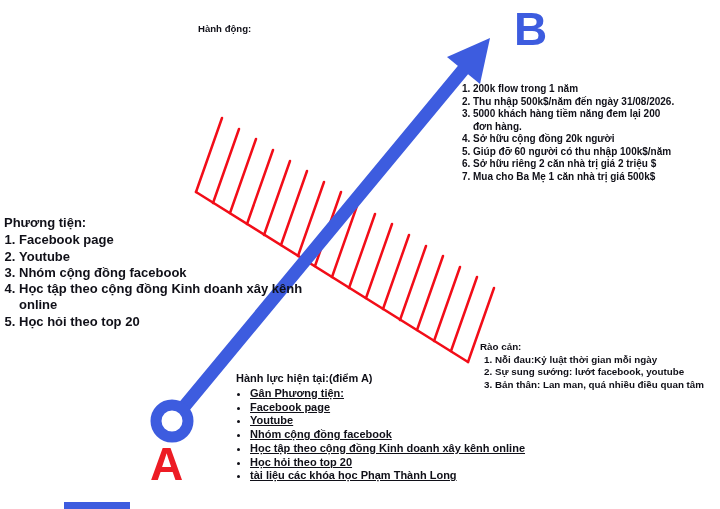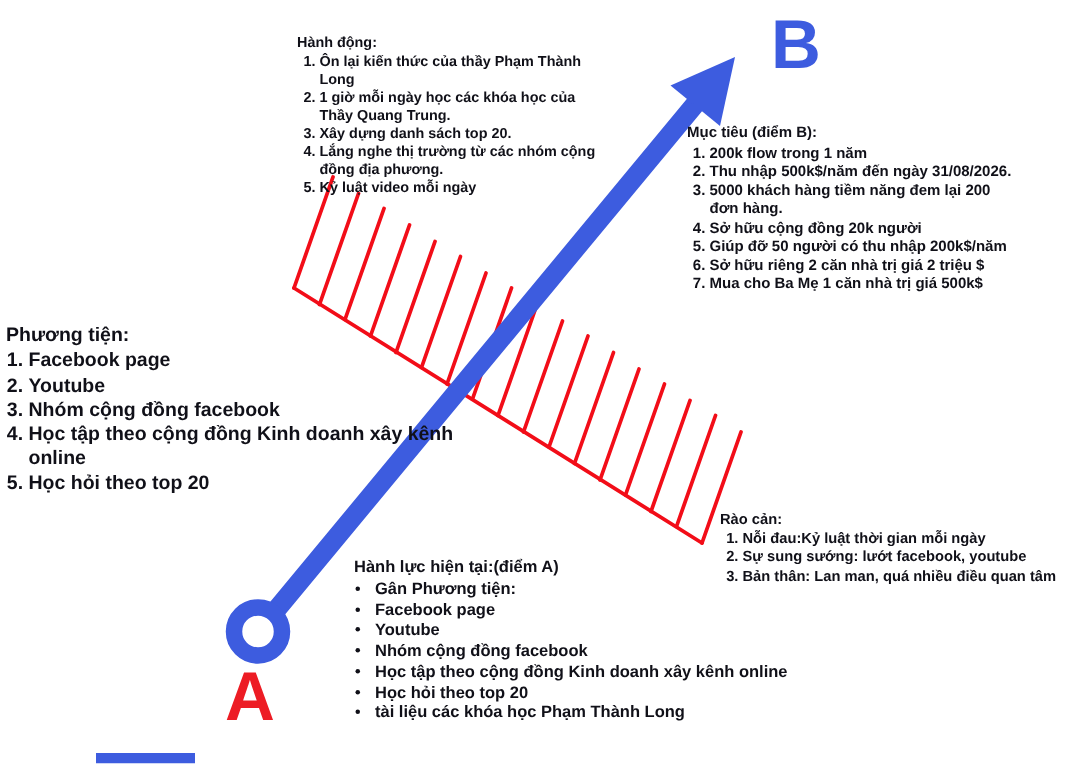--- a/index.html
+++ b/index.html
@@ -6,21 +6,21 @@
   body{
     width:720px;height:509px;position:relative;overflow:hidden;
     background:#ffffff;color:#101018;
     font-family:"Liberation Sans","DejaVu Sans",sans-serif;
     font-weight:700;
   }
   .layer-svg{position:absolute;left:0;top:0;z-index:1;pointer-events:none;}
   .block{position:absolute;z-index:2;line-height:1.25;}
   .block .h{font-weight:800;margin:0 0 1px 0;}
   ol.num{margin:0;padding-left:15px;list-style:decimal outside;}
-  ul.bul{margin:0;padding-left:14px;list-style:disc outside;}
+  ul.bul{margin:0;padding-left:14px;list-style:disc outside;text-decoration:underline;}
   ol.num li,ul.bul li{margin:0;padding:0;}
   .big{position:absolute;z-index:3;font-weight:800;line-height:1;}
   .big.b{left:514px;top:6px;font-size:46px;color:#3d5cdf;}
   .big.a{left:150px;top:441px;font-size:46px;color:#ed1c24;}
   .strip{position:absolute;left:64px;top:502px;width:66px;height:7px;background:#3d5cdf;z-index:2;}
   
   .sec-actions  {left:198px;top:23px;  width:204px;font-size:9.6px;}
   .sec-goals    {left:458px;top:83px; width:224px;font-size:10px;}
   .sec-means    {left:4px;  top:215px;width:336px;font-size:13px;}
   .sec-barriers {left:480px;top:341px;width:242px;font-size:9.8px;}
@@ -54,37 +54,29 @@
 
   <g>
     <line x1="178" y1="414" x2="463" y2="70" stroke="#3d5cdf" stroke-width="13" stroke-linecap="round"></line>
     <polygon points="490,38 480,84 447,57" fill="#3d5cdf"></polygon>
     <circle cx="172" cy="421" r="16" fill="#ffffff" stroke="#3d5cdf" stroke-width="11"></circle>
   </g>
 </svg>
 
 <div class="block sec-actions">
   <div class="h">Hành động:</div>
-  <ol class="num">
-      <li>Ôn lại kiến thức của thầy Phạm Thành Long</li>
-      <li>1 giờ mỗi ngày học các khóa học của Thầy Quang Trung.</li>
-      <li>Xây dựng danh sách top 20.</li>
-      <li>Lắng nghe thị trường từ các nhóm cộng đồng địa phương.</li>
-      <li>Kỷ luật video mỗi ngày</li>
-    </ol>
 </div>
 
 <div class="block sec-goals">
-  <div class="h">Mục tiêu (điểm B):</div>
   <ol class="num">
       <li>200k flow trong 1 năm</li>
       <li>Thu nhập 500k$/năm đến ngày 31/08/2026.</li>
       <li>5000 khách hàng tiềm năng đem lại 200 đơn hàng.</li>
       <li>Sở hữu cộng đồng 20k người</li>
-      <li>Giúp đỡ 50 người có thu nhập 200k$/năm</li>
+      <li>Giúp đỡ 60 người có thu nhập 100k$/năm</li>
       <li>Sở hữu riêng 2 căn nhà trị giá 2 triệu $</li>
       <li>Mua cho Ba Mẹ 1 căn nhà trị giá 500k$</li>
     </ol>
 </div>
 
 <div class="block sec-means">
   <div class="h">Phương tiện:</div>
   <ol class="num">
       <li>Facebook page</li>
       <li>Youtube</li>

